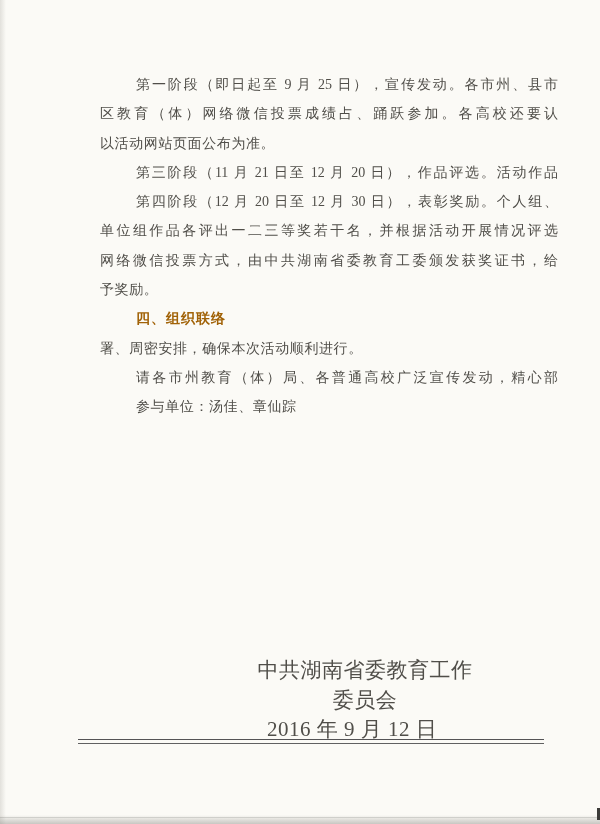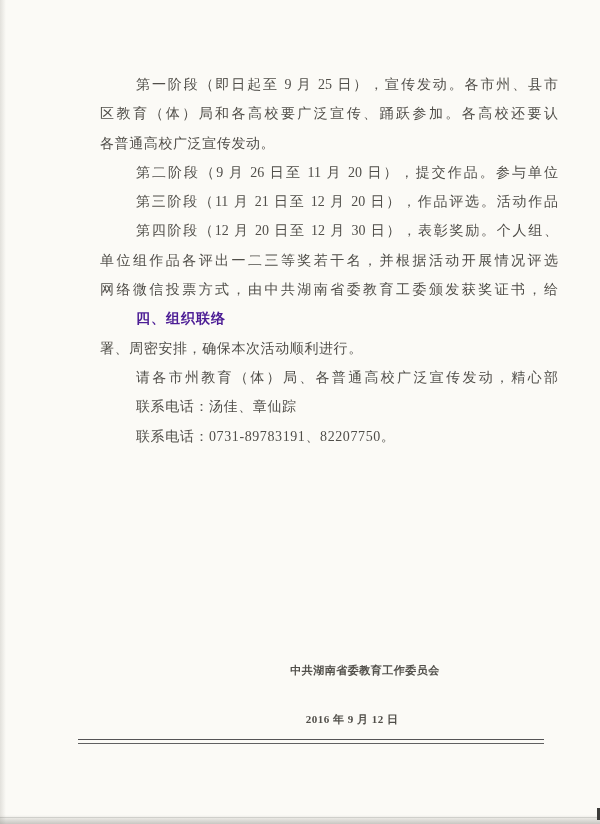--- a/index.html
+++ b/index.html
@@ -41,57 +41,56 @@
   .line.ind { padding-left: 36px; }
   .line.j {
     text-align: justify;
     text-align-last: justify;
     text-justify: inter-ideograph;
     letter-spacing: 0;
   }
   .line.bold {
     font-family: Liberation Sans, sans-serif;
     font-weight: 600;
-    color: #4c1d95;
+    color: #a16207;
     letter-spacing: 1px;
   }
   .signature-block {
     position: absolute; left: 250px; top: 656px; width: 230px;
-    font-size: 11px; line-height: 29.5px; font-weight: bold;
+    font-size: 21px; line-height: 29.5px;
   }
   .sig-org { text-align: center; letter-spacing: 0.5px; }
-  .sig-date { text-align: center; padding-right: 26px; letter-spacing: 0.5px; margin-top: 19px; }
+  .sig-date { text-align: center; padding-right: 26px; letter-spacing: 0.5px; }
   .footer-rule {
     position: absolute; left: 78px; top: 739px; width: 466px; height: 3px;
     border-top: 1px solid #3d3d3f;
     border-bottom: 1px solid #4b4b4d;
     opacity: 0.88;
   }
 </style>
 </head>
 <body>
 
 <div class="page" style="--bg: #fbfaf6; --ink: #504e49;">
 
   <div class="edge-left"></div>
 
   <div class="content">
     <div class="line ind j">第一阶段（即日起至 9 月 25 日），宣传发动。各市州、县市</div>
-    <div class="line j">区教育（体）局和各高校要广泛宣传、踊跃参加。各高校还要认</div>
-    <div class="line">各普通高校广泛宣传发动。</div>
-    <div class="line ind j">第二阶段（9 月 26 日至 11 月 20 日），提交作品。参与单位</div>
+    <div class="line j">区教育（体）网络微信投票成绩占、踊跃参加。各高校还要认</div>
+    <div class="line">以活动网站页面公布为准。</div>
     <div class="line ind j">第三阶段（11 月 21 日至 12 月 20 日），作品评选。活动作品</div>
     <div class="line ind j">第四阶段（12 月 20 日至 12 月 30 日），表彰奖励。个人组、</div>
     <div class="line j">单位组作品各评出一二三等奖若干名，并根据活动开展情况评选</div>
     <div class="line j">网络微信投票方式，由中共湖南省委教育工委颁发获奖证书，给</div>
+    <div class="line">予奖励。</div>
     <div class="line ind bold">四、组织联络</div>
     <div class="line">署、周密安排，确保本次活动顺利进行。</div>
     <div class="line ind j">请各市州教育（体）局、各普通高校广泛宣传发动，精心部</div>
-    <div class="line ind">联系电话：汤佳、章仙踪</div>
-    <div class="line ind">联系电话：0731-89783191、82207750。</div>
+    <div class="line ind">参与单位：汤佳、章仙踪</div>
   </div>
 
   <div class="signature-block">
     <div class="sig-org">中共湖南省委教育工作委员会</div>
     <div class="sig-date">2016 年 9 月 12 日</div>
   </div>
 
   <div class="footer-rule"></div>
 
   <div class="edge-bottom"></div>

